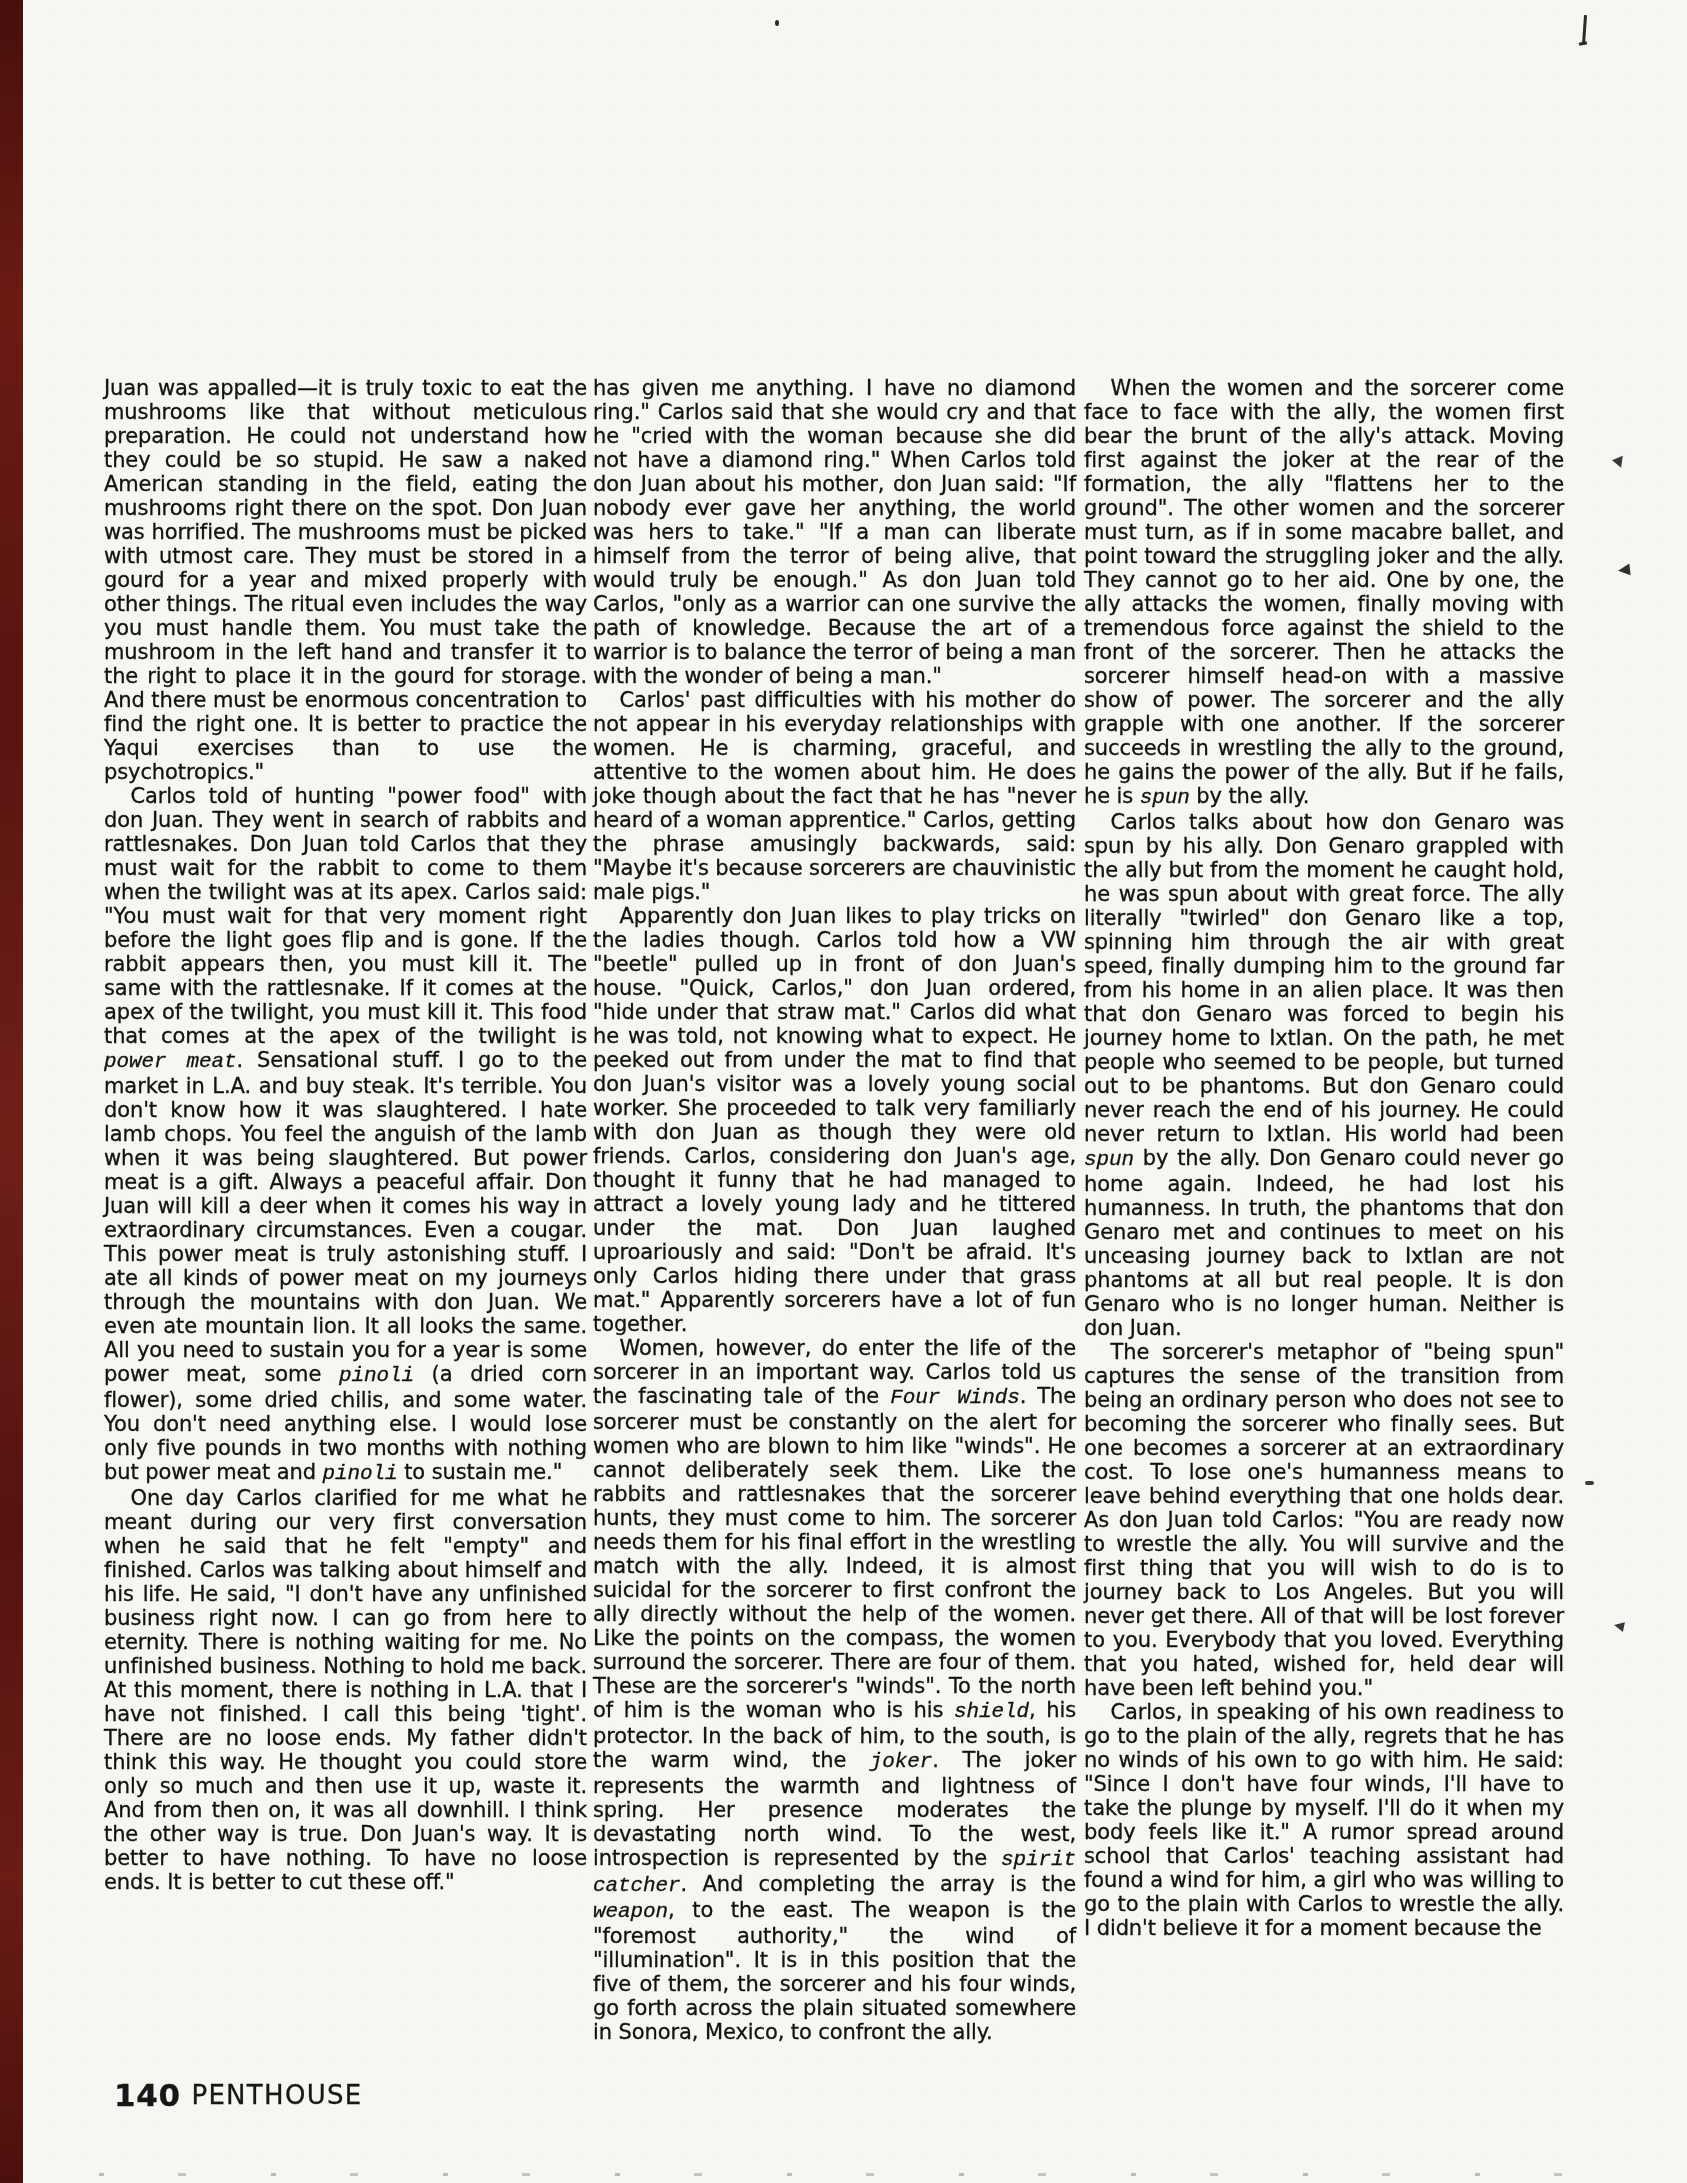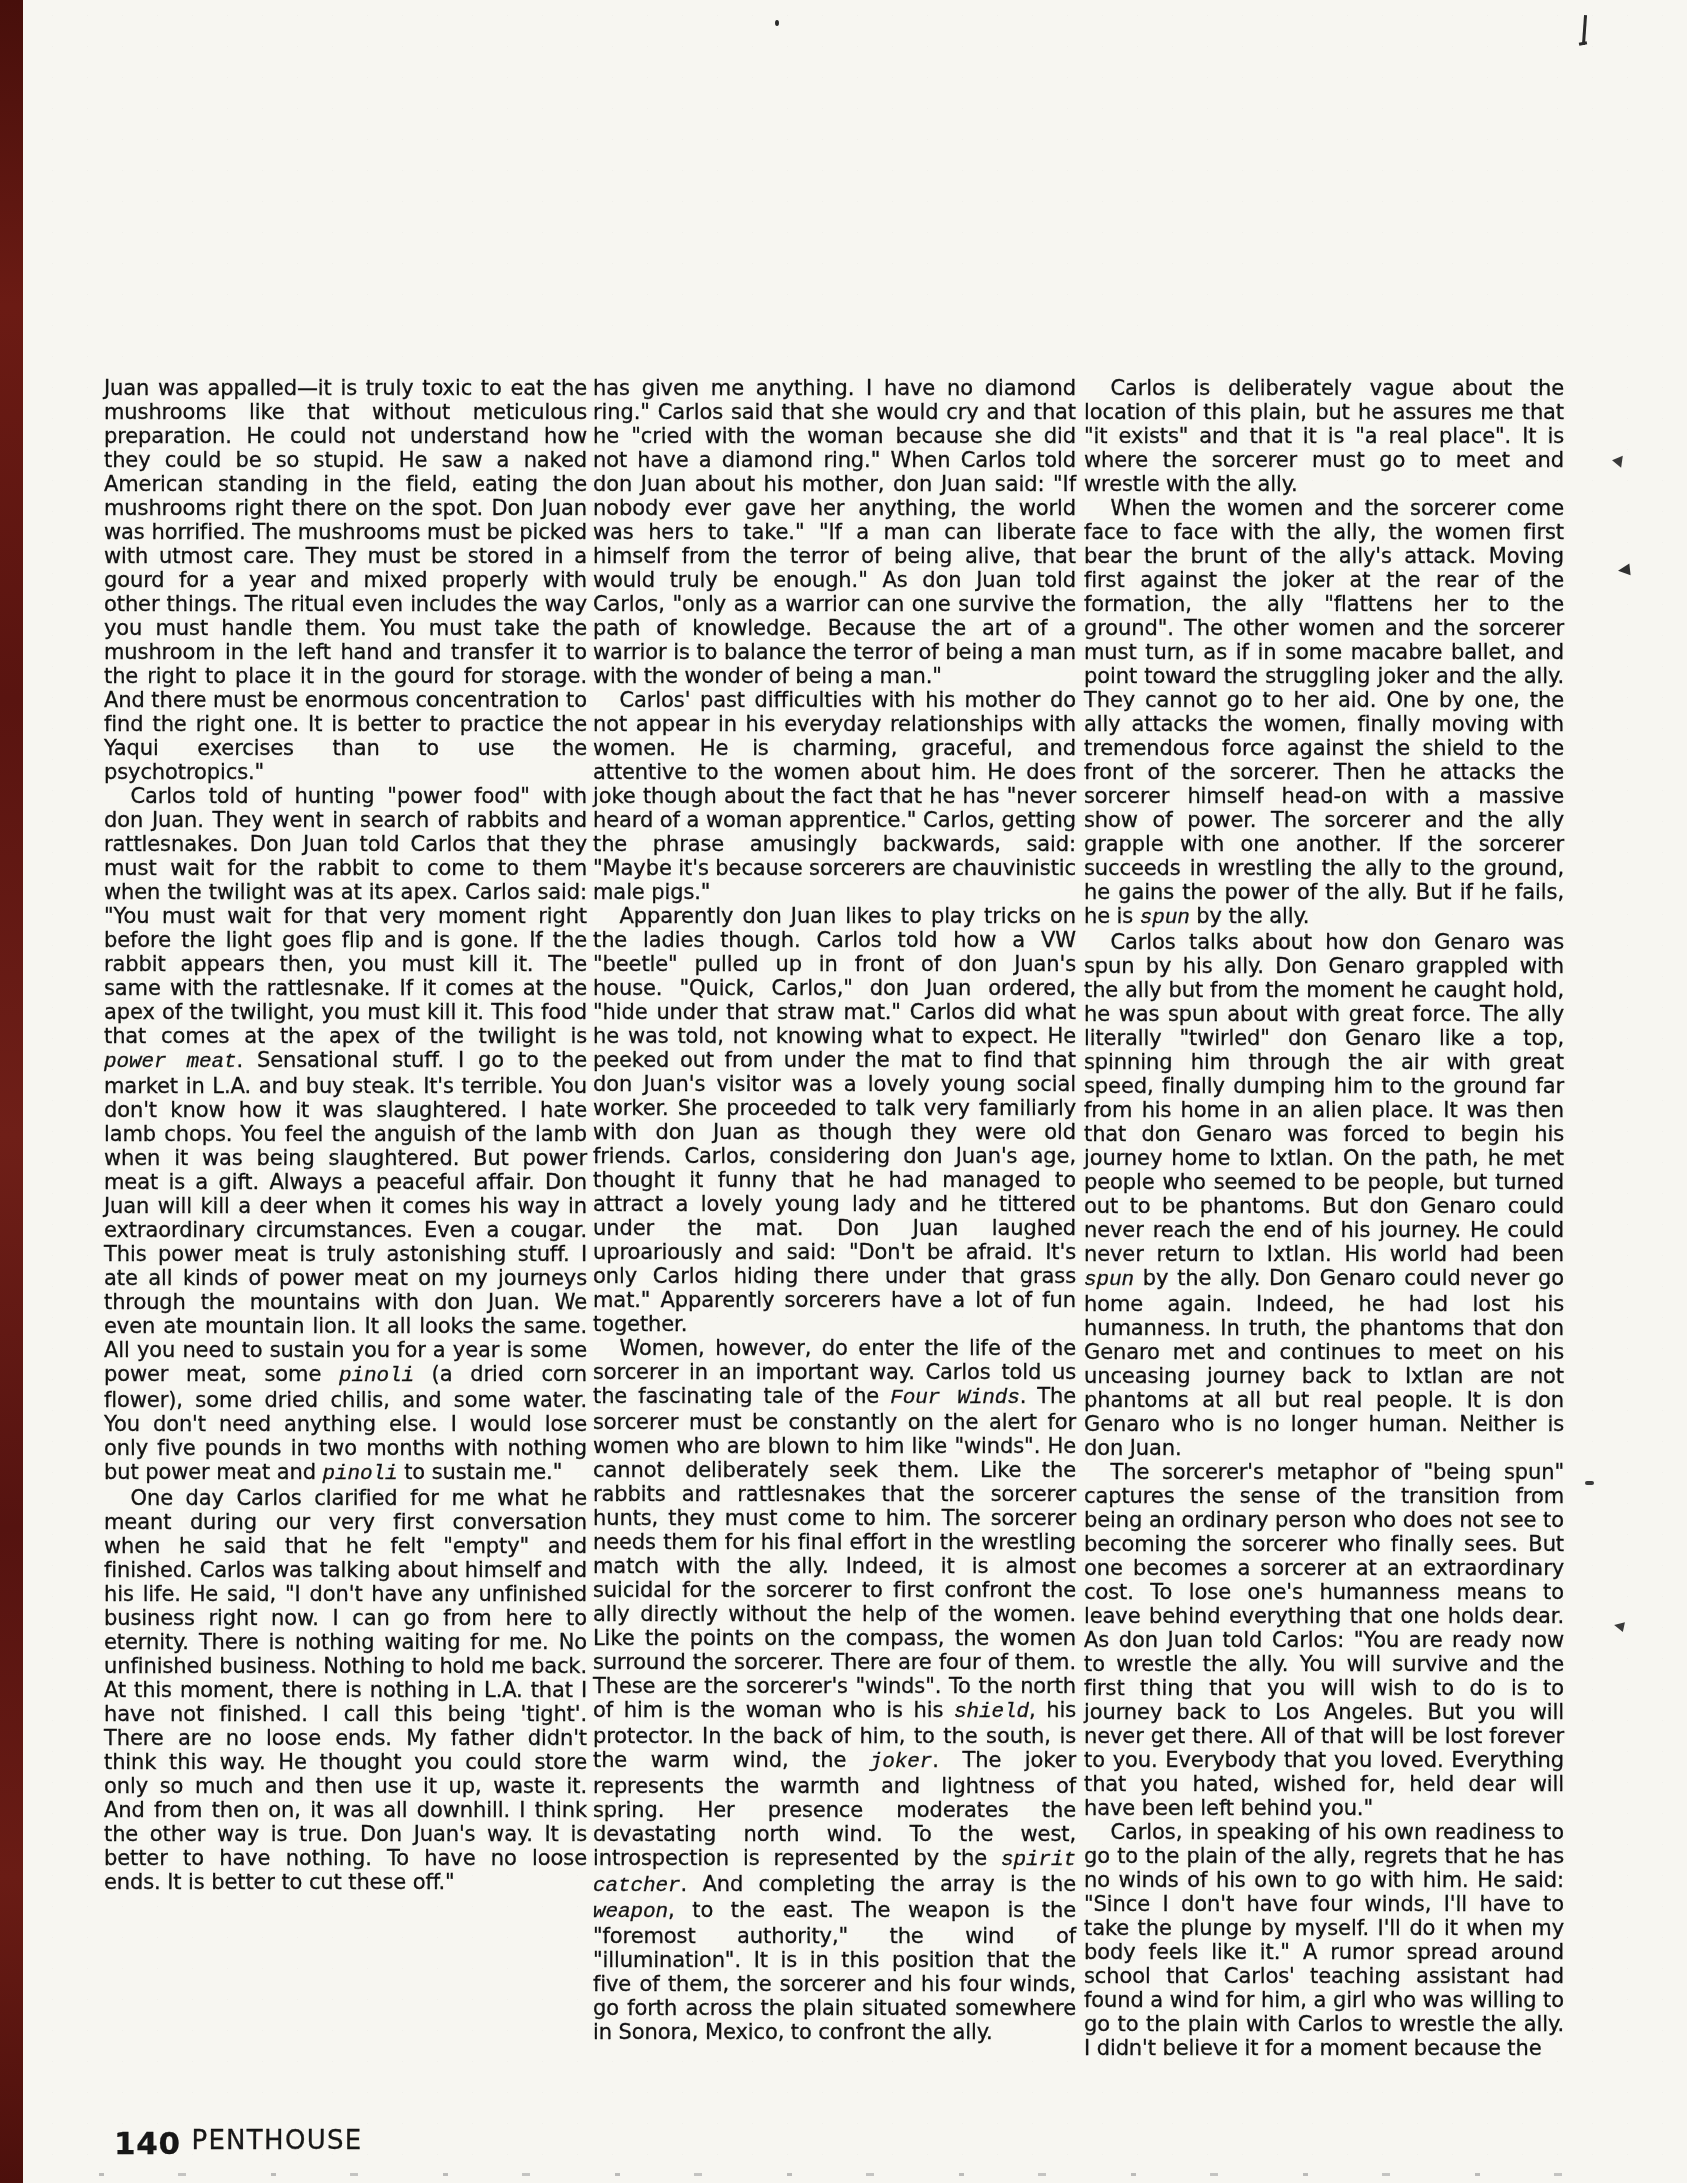--- a/index.html
+++ b/index.html
@@ -32,23 +32,22 @@
   }
   .col-1 { left: 104px; }
   .col-2 { left: 593px; }
   .col-3 { left: 1084px; width: 480px; }
   .col p { margin: 0; }
   .col p.indent { text-indent: 26.5px; }
   .col i { font-style: italic; font-family: Liberation Mono, monospace; }
 
   .footer {
     position: absolute; left: 114px; top: 2077px;
-    display: flex; align-items: flex-start;
+    display: flex; align-items: center;
     color: #171717;
-    margin-top: 48px;
     -webkit-text-stroke: 0.3px #171717;
   }
   .footer .pageno { font-size: 31px; font-weight: bold; letter-spacing: 0.7px; }
   .footer .mag { font-size: 26px; font-weight: normal; letter-spacing: 1.3px; margin-left: 10.6px; }
 
   
   .mark { position: absolute; background: #2b2b2b; }
   .mark-topright1 { left: 1583px; top: 14.6px; width: 3.3px; height: 30px; transform: rotate(4deg); }
   .mark-topright2 { left: 1579px; top: 42px; width: 8px; height: 3.3px; transform: rotate(-12deg); }
   .mark-topmid { left: 775px; top: 20px; width: 4px; height: 6px; border-radius: 50%; }
@@ -76,21 +75,20 @@
       <p class="indent"><span>Carlos told of hunting "power food" with don Juan. They went in search of rabbits and rattlesnakes. Don Juan told Carlos that they must wait for the rabbit to come to them when the twilight was at its apex. Carlos said: "You must wait for that very moment right before the light goes flip and is gone. If the rabbit appears then, you must kill it. The same with the rattlesnake. If it comes at the apex of the twilight, you must kill it. This food that comes at the apex of the twilight is </span><i>power meat</i><span>. Sensational stuff. I go to the market in L.A. and buy steak. It's terrible. You don't know how it was slaughtered. I hate lamb chops. You feel the anguish of the lamb when it was being slaughtered. But power meat is a gift. Always a peaceful affair. Don Juan will kill a deer when it comes his way in extraordinary circumstances. Even a cougar. This power meat is truly astonishing stuff. I ate all kinds of power meat on my journeys through the mountains with don Juan. We even ate mountain lion. It all looks the same. All you need to sustain you for a year is some power meat, some </span><i>pinoli</i><span> (a dried corn flower), some dried chilis, and some water. You don't need anything else. I would lose only five pounds in two months with nothing but power meat and </span><i>pinoli</i><span> to sustain me."</span></p>
       <p class="indent"><span>One day Carlos clarified for me what he meant during our very first conversation when he said that he felt "empty" and finished. Carlos was talking about himself and his life. He said, "I don't have any unfinished business right now. I can go from here to eternity. There is nothing waiting for me. No unfinished business. Nothing to hold me back. At this moment, there is nothing in L.A. that I have not finished. I call this being 'tight'. There are no loose ends. My father didn't think this way. He thought you could store only so much and then use it up, waste it. And from then on, it was all downhill. I think the other way is true. Don Juan's way. It is better to have nothing. To have no loose ends. It is better to cut these off."</span></p>
     </div>
     <div class="col col-2">
       <p><span>has given me anything. I have no diamond ring." Carlos said that she would cry and that he "cried with the woman because she did not have a diamond ring." When Carlos told don Juan about his mother, don Juan said: "If nobody ever gave her anything, the world was hers to take." "If a man can liberate himself from the terror of being alive, that would truly be enough." As don Juan told Carlos, "only as a warrior can one survive the path of knowledge. Because the art of a warrior is to balance the terror of being a man with the wonder of being a man."</span></p>
       <p class="indent"><span>Carlos' past difficulties with his mother do not appear in his everyday relationships with women. He is charming, graceful, and attentive to the women about him. He does joke though about the fact that he has "never heard of a woman apprentice." Carlos, getting the phrase amusingly backwards, said: "Maybe it's because sorcerers are chauvinistic male pigs."</span></p>
       <p class="indent"><span>Apparently don Juan likes to play tricks on the ladies though. Carlos told how a VW "beetle" pulled up in front of don Juan's house. "Quick, Carlos," don Juan ordered, "hide under that straw mat." Carlos did what he was told, not knowing what to expect. He peeked out from under the mat to find that don Juan's visitor was a lovely young social worker. She proceeded to talk very familiarly with don Juan as though they were old friends. Carlos, considering don Juan's age, thought it funny that he had managed to attract a lovely young lady and he tittered under the mat. Don Juan laughed uproariously and said: "Don't be afraid. It's only Carlos hiding there under that grass mat." Apparently sorcerers have a lot of fun together.</span></p>
       <p class="indent"><span>Women, however, do enter the life of the sorcerer in an important way. Carlos told us the fascinating tale of the </span><i>Four Winds</i><span>. The sorcerer must be constantly on the alert for women who are blown to him like "winds". He cannot deliberately seek them. Like the rabbits and rattlesnakes that the sorcerer hunts, they must come to him. The sorcerer needs them for his final effort in the wrestling match with the ally. Indeed, it is almost suicidal for the sorcerer to first confront the ally directly without the help of the women. Like the points on the compass, the women surround the sorcerer. There are four of them. These are the sorcerer's "winds". To the north of him is the woman who is his </span><i>shield</i><span>, his protector. In the back of him, to the south, is the warm wind, the </span><i>joker</i><span>. The joker represents the warmth and lightness of spring. Her presence moderates the devastating north wind. To the west, introspection is represented by the </span><i>spirit catcher</i><span>. And completing the array is the </span><i>weapon</i><span>, to the east. The weapon is the "foremost authority," the wind of "illumination". It is in this position that the five of them, the sorcerer and his four winds, go forth across the plain situated somewhere in Sonora, Mexico, to confront the ally.</span></p>
     </div>
     <div class="col col-3">
-      <p class="indent"><span>Carlos is deliberately vague about the location of this plain, but he assures me that "it exists" and that it is "a real place". It is where the sorcerer must go to meet and wrestle with the ally.</span></p>
       <p class="indent"><span>When the women and the sorcerer come face to face with the ally, the women first bear the brunt of the ally's attack. Moving first against the joker at the rear of the formation, the ally "flattens her to the ground". The other women and the sorcerer must turn, as if in some macabre ballet, and point toward the struggling joker and the ally. They cannot go to her aid. One by one, the ally attacks the women, finally moving with tremendous force against the shield to the front of the sorcerer. Then he attacks the sorcerer himself head-on with a massive show of power. The sorcerer and the ally grapple with one another. If the sorcerer succeeds in wrestling the ally to the ground, he gains the power of the ally. But if he fails, he is </span><i>spun</i><span> by the ally.</span></p>
       <p class="indent"><span>Carlos talks about how don Genaro was spun by his ally. Don Genaro grappled with the ally but from the moment he caught hold, he was spun about with great force. The ally literally "twirled" don Genaro like a top, spinning him through the air with great speed, finally dumping him to the ground far from his home in an alien place. It was then that don Genaro was forced to begin his journey home to Ixtlan. On the path, he met people who seemed to be people, but turned out to be phantoms. But don Genaro could never reach the end of his journey. He could never return to Ixtlan. His world had been </span><i>spun</i><span> by the ally. Don Genaro could never go home again. Indeed, he had lost his humanness. In truth, the phantoms that don Genaro met and continues to meet on his unceasing journey back to Ixtlan are not phantoms at all but real people. It is don Genaro who is no longer human. Neither is don Juan.</span></p>
       <p class="indent"><span>The sorcerer's metaphor of "being spun" captures the sense of the transition from being an ordinary person who does not see to becoming the sorcerer who finally sees. But one becomes a sorcerer at an extraordinary cost. To lose one's humanness means to leave behind everything that one holds dear. As don Juan told Carlos: "You are ready now to wrestle the ally. You will survive and the first thing that you will wish to do is to journey back to Los Angeles. But you will never get there. All of that will be lost forever to you. Everybody that you loved. Everything that you hated, wished for, held dear will have been left behind you."</span></p>
       <p class="indent"><span>Carlos, in speaking of his own readiness to go to the plain of the ally, regrets that he has no winds of his own to go with him. He said: "Since I don't have four winds, I'll have to take the plunge by myself. I'll do it when my body feels like it." A rumor spread around school that Carlos' teaching assistant had found a wind for him, a girl who was willing to go to the plain with Carlos to wrestle the ally. I didn't believe it for a moment because the</span></p>
     </div>
   </div>
 
 <div class="footer">
   <span class="pageno">140</span>
   <span class="mag">PENTHOUSE</span>

